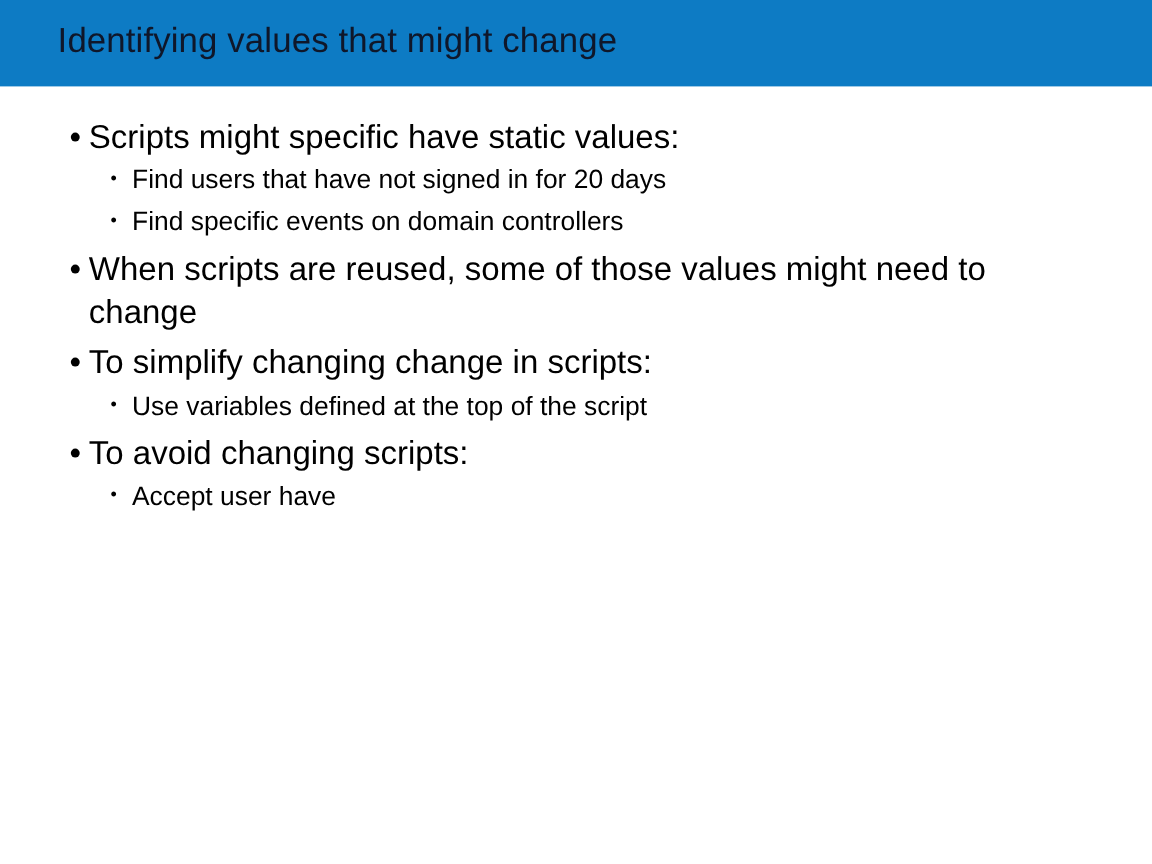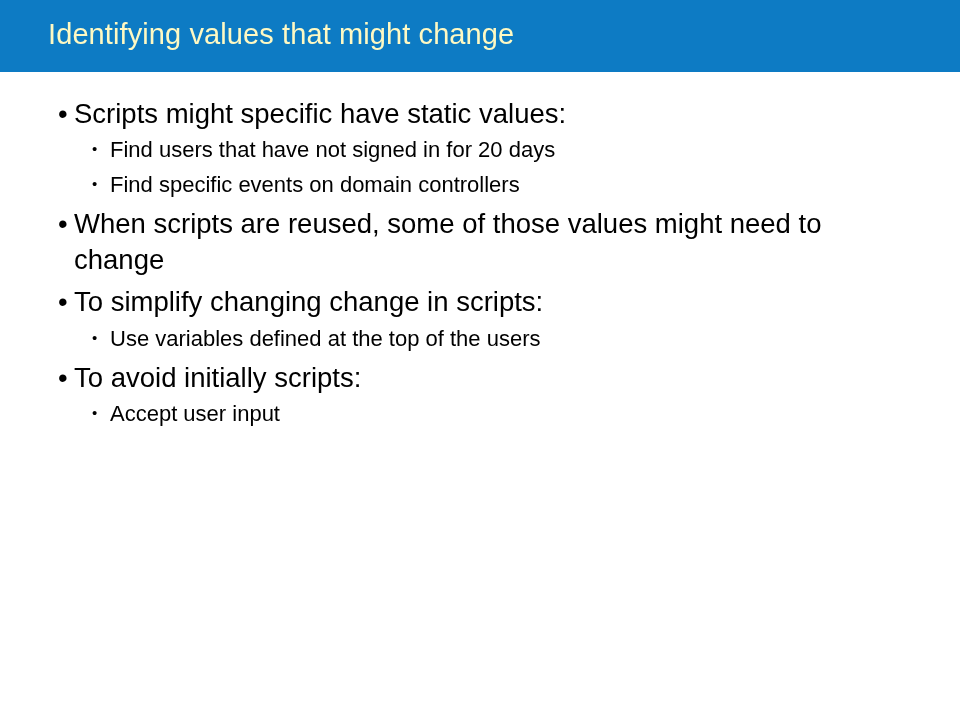--- a/index.html
+++ b/index.html
@@ -25,21 +25,21 @@
     top: 0;
     width: 960px;
     height: 72px;
     background: #0d7bc4;
   }
   .title-text {
     position: absolute;
     left: 48px;
     top: 18px;
     font-size: 29px;
-    color: #fef9c3;
+    color: #0f172a;
     font-weight: normal;
     letter-spacing: 0.1px;
     white-space: nowrap;
   }
   .body-area {
     position: absolute;
     left: 0;
     top: 96px;
     width: 960px;
   }
@@ -118,32 +118,32 @@
         <span class="bullet">•</span>
         <span>When scripts are reused, some of those values might need to change</span>
       </li>
 
       <li class="l1">
         <span class="bullet">•</span>
         <span>To simplify changing change in scripts:</span>
         <ul class="level2">
           <li class="l2">
             <span class="bullet">•</span>
-            <span>Use variables defined at the top of the users</span>
+            <span>Use variables defined at the top of the script</span>
           </li>
         </ul>
       </li>
 
       <li class="l1">
         <span class="bullet">•</span>
-        <span>To avoid initially scripts:</span>
+        <span>To avoid changing scripts:</span>
         <ul class="level2">
           <li class="l2">
             <span class="bullet">•</span>
-            <span>Accept user input</span>
+            <span>Accept user have</span>
           </li>
         </ul>
       </li>
 
     </ul>
   </div>
 
 </div>
 
 </body></html>

